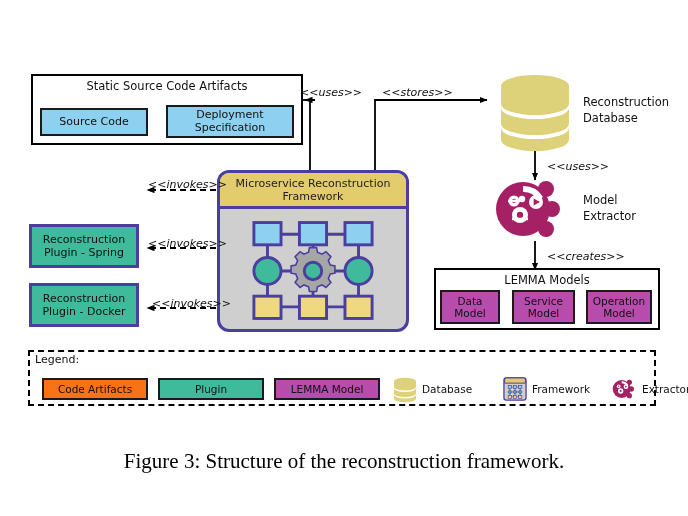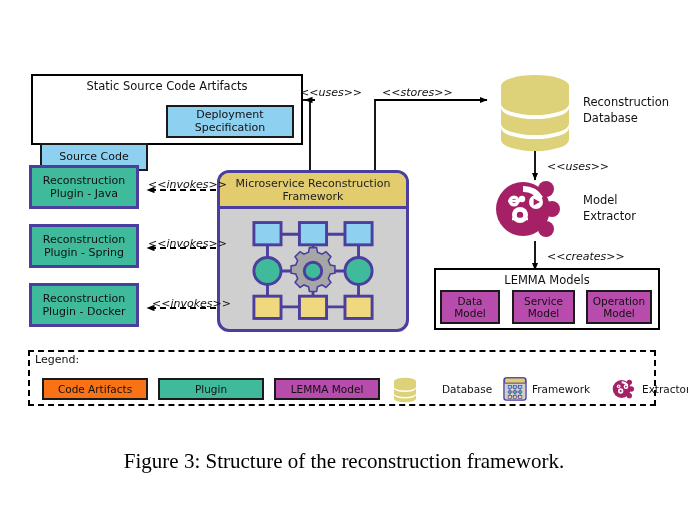--- a/index.html
+++ b/index.html
@@ -18,21 +18,21 @@
   }
   #artifacts-title{
     left:31px;top:78px;width:272px;height:16px;
     font-size:11.5px;color:#111;text-align:center;line-height:16px;
   }
   .code-box{
     background:#8ed0f0;border:2px solid #1a1a1a;
     display:flex;align-items:center;justify-content:center;
     text-align:center;font-size:11px;color:#111;line-height:12.5px;
   }
-  #source-code-box{left:40px;top:108px;width:108px;height:28px;margin-top:35px;}
+  #source-code-box{left:40px;top:108px;width:108px;height:28px;}
   #deployment-spec-box{left:166px;top:105px;width:128px;height:33px;}
 
   
   .plugin-box{
     background:#3fbb9c;border:3px solid #4a3e9e;
     display:flex;align-items:center;justify-content:center;
     text-align:center;font-size:11px;color:#111;line-height:13px;
   }
   #plugin-java{left:29px;top:165px;width:110px;height:44px;}
   #plugin-spring{left:29px;top:224px;width:110px;height:44px;}
@@ -103,21 +103,21 @@
   }
   #legend-title{left:35px;top:353px;font-size:11px;color:#111;}
   .legend-swatch{
     border:2px solid #1a1a1a;display:flex;align-items:center;
     justify-content:center;font-size:10.5px;color:#111;text-align:center;
   }
   #legend-code{left:42px;top:378px;width:106px;height:22px;background:#f97316;}
   #legend-plugin{left:158px;top:378px;width:106px;height:22px;background:#3fbb9c;}
   #legend-lemma{left:274px;top:378px;width:106px;height:22px;background:#b84cad;}
   .legend-item{display:flex;align-items:center;font-size:10.5px;color:#111;}
-  #legend-database{left:392px;top:376px;width:110px;height:26px;gap:20px;}
+  #legend-database{left:392px;top:376px;width:110px;height:26px;}
   #legend-framework{left:502px;top:376px;width:120px;height:26px;}
   #legend-extractor{left:612px;top:376px;width:100px;height:26px;}
   .legend-icon{width:26px;height:26px;flex:0 0 26px;margin-right:4px;}
   .legend-text{white-space:nowrap;}
 
   
   #caption{
     left:0;top:424px;width:688px;height:34px;
     font-family:"Liberation Serif","DejaVu Serif",serif;
     font-size:21px;color:#000;text-align:center;line-height:34px;margin-top:20px;
@@ -163,21 +163,20 @@
     <g>
       <path d="M216,308 L147,308" fill="none" stroke="#000" stroke-width="1.8" stroke-dasharray="6,4" marker-end="url(#arrowhead)"></path>
     </g>
   </svg>
 
   <div class="abs" id="artifacts-box"></div>
   <div class="abs" id="artifacts-title">Static Source Code Artifacts</div>
   <div class="abs code-box" id="source-code-box">Source Code</div>
   <div class="abs code-box" id="deployment-spec-box">Deployment Specification</div>
 
-  <div class="abs plugin-box" id="plugin-java">Reconstruction Plugin - Java</div>
   <div class="abs plugin-box" id="plugin-spring">Reconstruction Plugin - Spring</div>
   <div class="abs plugin-box" id="plugin-docker">Reconstruction Plugin - Docker</div>
 
   <div class="abs" id="framework-box">
     <div id="framework-header">Microservice Reconstruction Framework</div>
     <svg id="framework-diagram" viewBox="0 0 192 123">
 
       <g stroke="#4a3e9e" stroke-width="3" fill="none">
         <line x1="49" y1="24" x2="143" y2="24"></line>
         <line x1="49" y1="99" x2="143" y2="99"></line>

